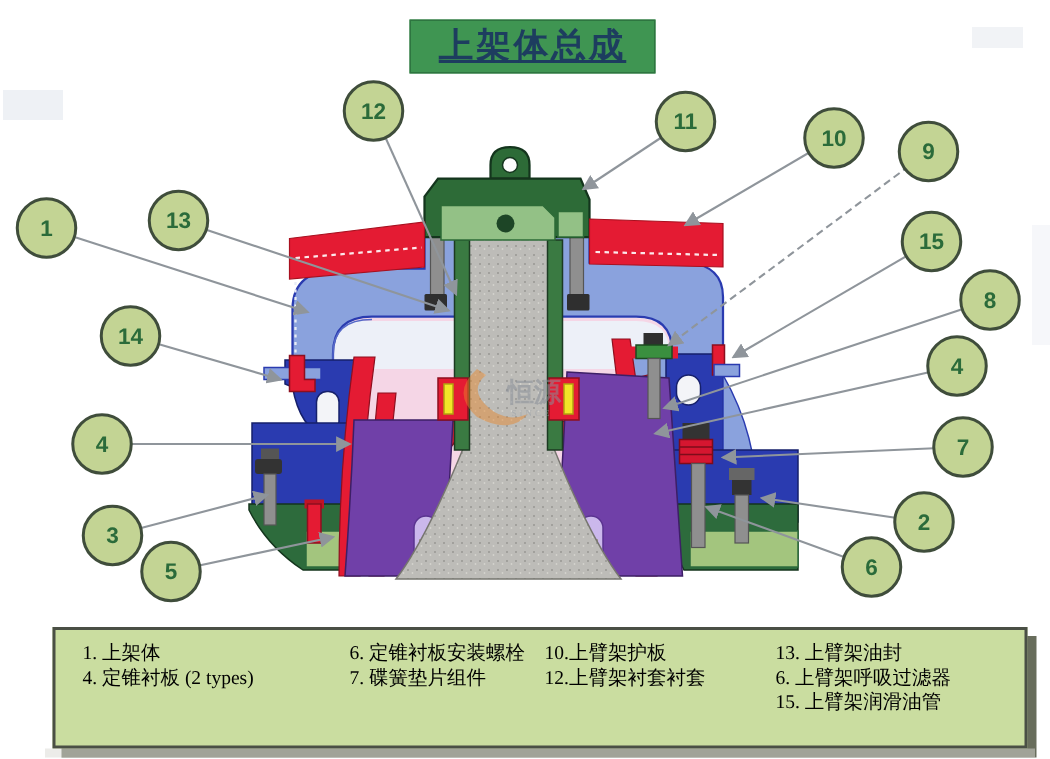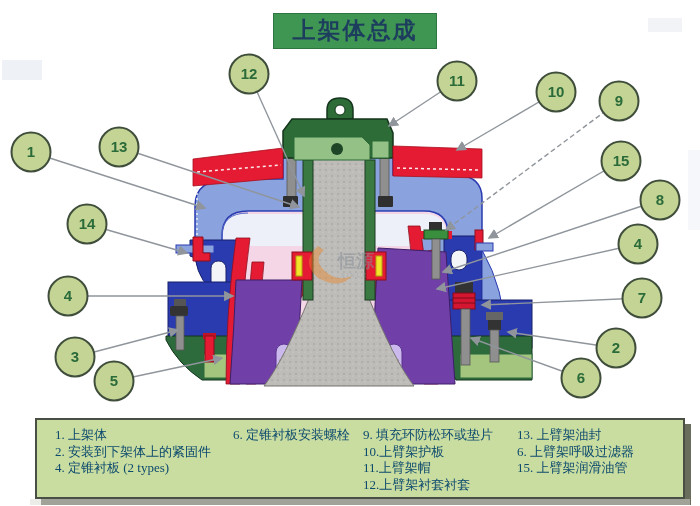--- a/index.html
+++ b/index.html
@@ -3,26 +3,26 @@
 <meta charset="utf-8">
 <style>
   html,body{margin:0;padding:0;background:#fff;}
   .stage{position:relative;width:700px;height:506px;background:#fff;overflow:hidden;
          font-family:"Liberation Serif", serif;}
   svg{position:absolute;left:0;top:0;}
   
   .title-box{position:absolute;left:273px;top:13px;width:162px;height:34px;
     background:var(--title-bg,#3f9552);border:1px solid #2e7540;
     color:#1d3d5f;font-size:23px;font-weight:bold;letter-spacing:2px;
-    text-align:center;line-height:34px;}
+    text-align:center;line-height:34px;text-decoration:underline;}
   
   .legend{position:absolute;left:35px;top:418px;width:646px;height:77px;
     background:var(--legend-bg,#cadda0);border:2px solid #4a4f45;
     box-shadow:6px 6px 0 #686d5c;}
-  .lcol{position:absolute;top:7px;font-size:13px;color:#0c4a6e;line-height:16.5px;
+  .lcol{position:absolute;top:7px;font-size:13px;color:#000000;line-height:16.5px;
     white-space:nowrap;font-weight:500;}
   .lc1{left:18px}.lc2{left:196px}.lc3{left:326px}.lc4{left:480px}
   .scan-strip{position:absolute;left:30px;top:499px;width:660px;height:6px;background:#d9d9d3;opacity:.5;}
   
   .red-part{fill:var(--liner-red,#e41b33);}
   .blue-part{fill:var(--frame-blue,#8aa2dd);}
   .cap-part{fill:var(--cap-green,#2d6b37);}
   .callout-c{fill:var(--callout-fill,#c3d494);stroke:#3f4d3b;stroke-width:2px;}
   .callout-t{fill:var(--callout-text,#2b6b3a);font-family:"Liberation Sans",sans-serif;
     font-size:15px;font-weight:bold;text-anchor:middle;}
@@ -269,30 +269,28 @@
   </g>
 </svg>
 
 <div class="title-box">
   <span>上架体总成</span>
 </div>
 
 <div class="legend">
   <div class="lcol lc1">
     <div>1. 上架体</div>
-    <div>2. 安装到下架体上的紧固件</div>
     <div>4. 定锥衬板 (2 types)</div>
   </div>
   <div class="lcol lc2">
     <div>6. 定锥衬板安装螺栓</div>
+    <div>7. 碟簧垫片组件</div>
   </div>
   <div class="lcol lc3">
-    <div>9. 填充环防松环或垫片</div>
     <div>10.上臂架护板</div>
-    <div>11.上臂架帽</div>
     <div>12.上臂架衬套衬套</div>
   </div>
   <div class="lcol lc4">
     <div>13. 上臂架油封</div>
     <div>6. 上臂架呼吸过滤器</div>
     <div>15. 上臂架润滑油管</div>
   </div>
 </div>
 
 <div class="scan-strip"></div>

